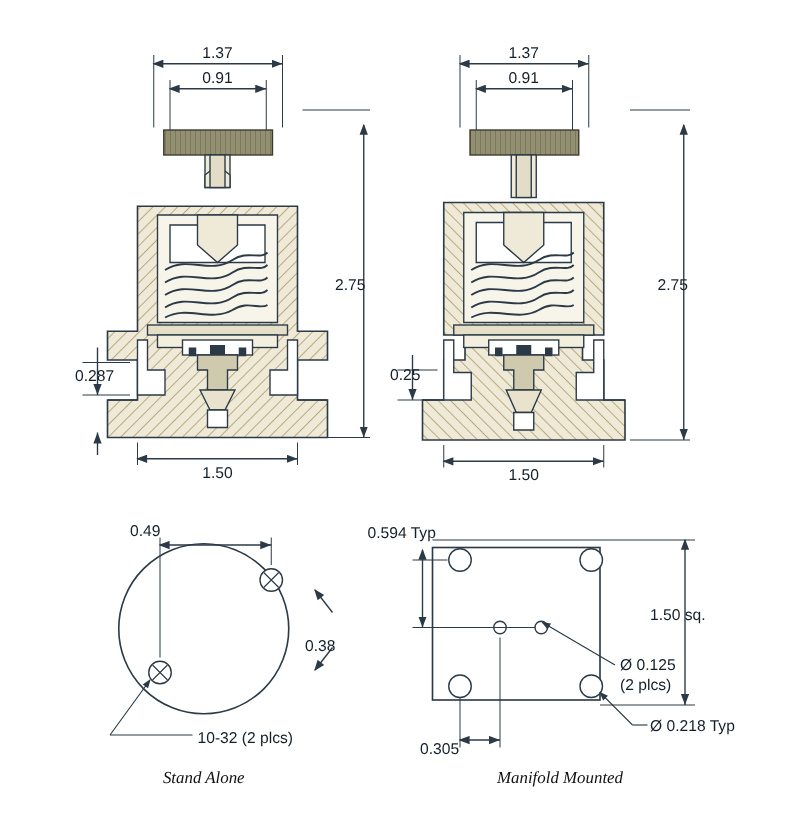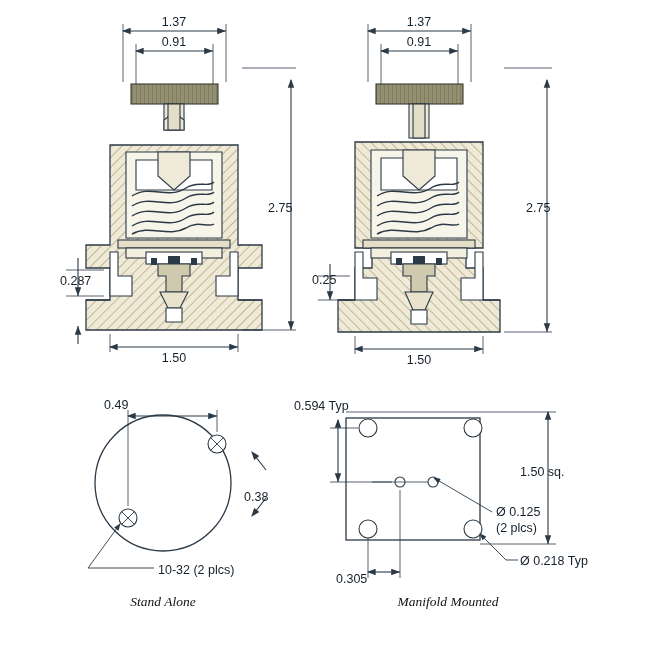--- a/index.html
+++ b/index.html
@@ -1,17 +1,17 @@
 <!DOCTYPE html>
 <html><head>
 <meta charset="utf-8">
 <style>
   html,body{margin:0;padding:0;background:#ffffff;}
   body{width:647px;height:650px;font-family:"Liberation Sans",sans-serif;color:#1a1a1a;overflow:hidden;}
-  #stage{position:relative;width:647px;height:556px;}
+  #stage{position:relative;width:647px;height:556px;margin-top:20px;}
   svg{display:block;}
   .dimtxt{font-family:"Liberation Sans",sans-serif;font-size:12.5px;fill:#15202b;}
   .capt{font-family:"Liberation Serif",serif;font-style:italic;font-size:13.5px;fill:#111;}
 </style>
 </head>
 <body>
 
 <div id="stage">
 <svg width="647" height="650" viewBox="0 0 647 650">
   <defs>

